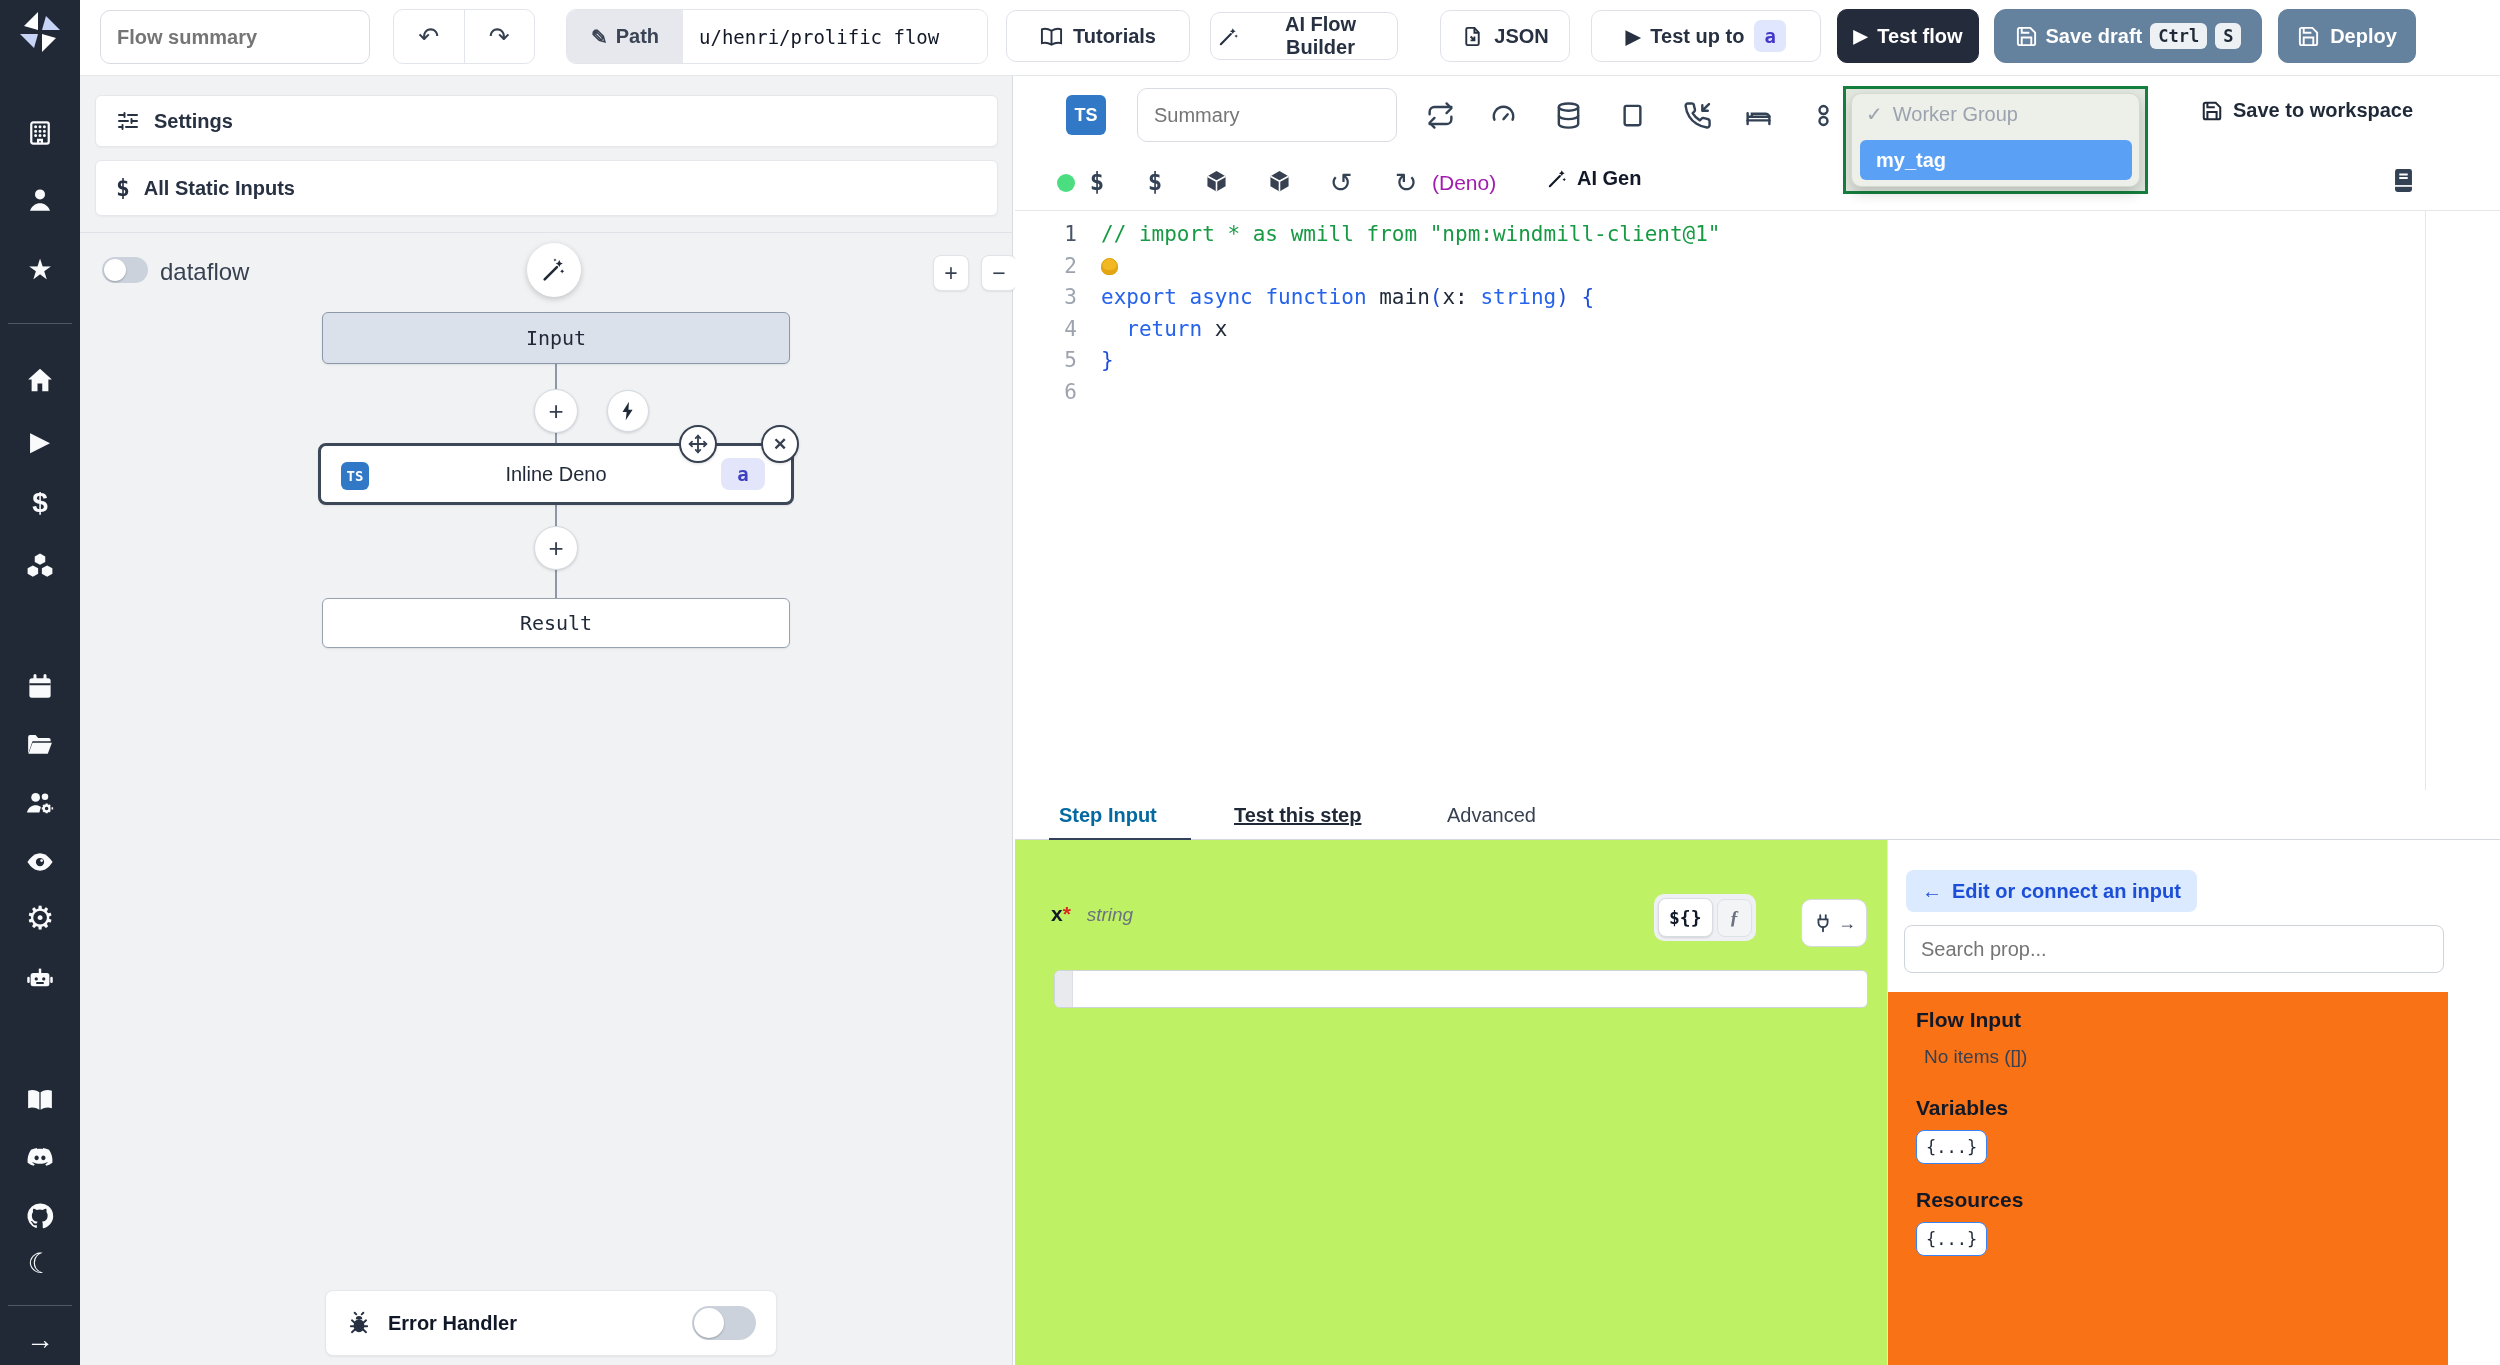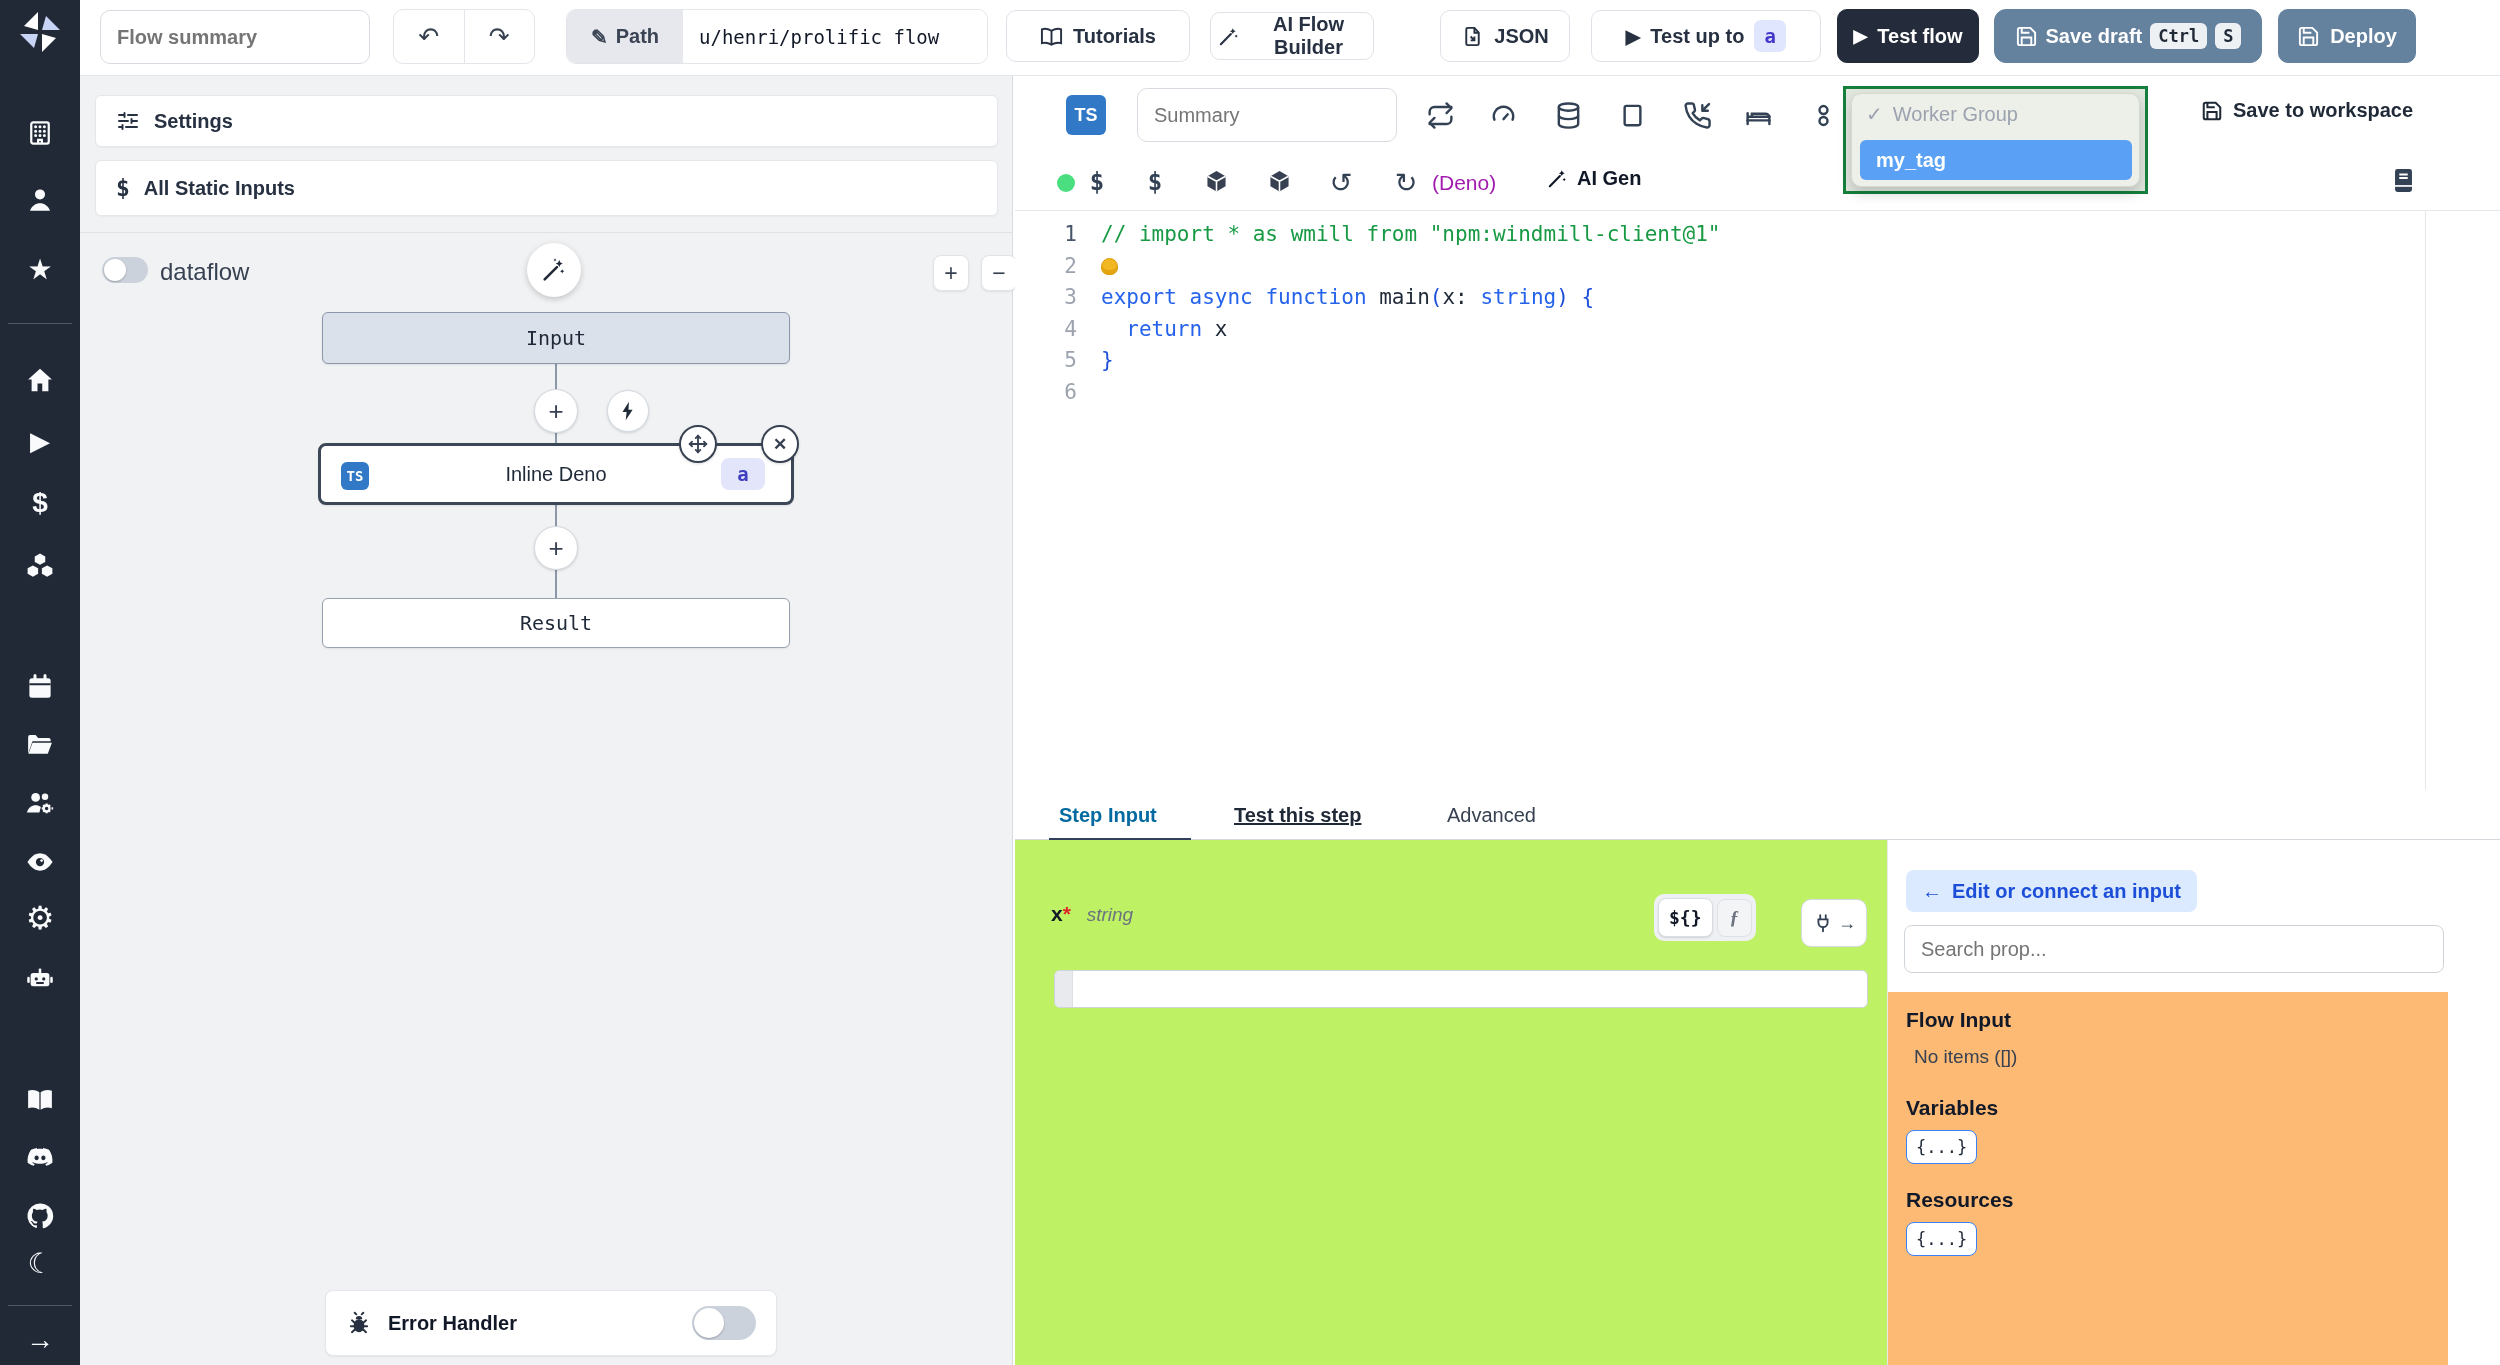--- a/index.html
+++ b/index.html
@@ -202,21 +202,21 @@
     <button class="btn" style="left:926px;top:10px;width:184px;height:52px;">
       <span>
           <svg viewBox="0 0 24 24" fill="none" stroke="#273142" stroke-width="2">
             <path d="M2 4.5C5 3.5 8 3.7 12 6c4-2.3 7-2.5 10-1.5V19c-3-1-6-.8-10 1.5C8 18.2 5 18 2 19z"></path>
             <path d="M12 6v14.5"></path>
           </svg>
         </span>
       <span>Tutorials</span>
     </button>
 
-    <button class="btn" style="left:1130px;top:12px;width:164px;height:48px;align-items:center;">
+    <button class="btn" style="left:1130px;top:12px;width:188px;height:48px;align-items:center;">
       <span>
           <svg viewBox="0 0 24 24" fill="none" stroke="#273142" stroke-width="2.2" stroke-linecap="round">
             <path d="M4 20L14.5 9.5"></path>
             <path d="M15.5 5.5l1-2 1 2 2 1-2 1-1 2-1-2-2-1z" fill="#273142" stroke="none"></path>
             <path d="M19.4 11l.6-1.2.6 1.2 1.2.6-1.2.6-.6 1.2-.6-1.2-1.2-.6z" fill="#273142" stroke="none"></path>
           </svg>
         </span>
       <span>AI Flow Builder</span>
     </button>
 
@@ -515,21 +515,21 @@
   </section>
 
   <section id="props">
     <button class="chip" style="left:18px;top:30px;height:42px;border:none;">
       <span>←</span>
       <span>Edit or connect an input</span>
     </button>
 
     <input class="abs" style="left: 16px; top: 85px; width: 540px; height: 48px; border: 1px solid rgb(207, 212, 218); border-radius: 8px; padding: 0px 16px; font-size: 20px; color: rgb(17, 24, 39);" placeholder="Search prop...">
 
-    <div class="abs" style="left:0;top:152px;width:560px;height:373px;background:#fdba74;padding:16px 0 0 18px;">
+    <div class="abs" style="left:0;top:152px;width:560px;height:373px;background:#f97316;padding:16px 0 0 28px;">
       <div class="ptitle">Flow Input</div>
       <div style="margin:14px 0 16px 8px;font-size:19px;color:#374151;">No items ([])</div>
       <div class="ptitle" style="margin-top:28px;">Variables</div>
       <button class="obj-btn" style="margin-top:10px;">{...}</button>
       <div class="ptitle" style="margin-top:24px;">Resources</div>
       <button class="obj-btn" style="margin-top:10px;">{...}</button>
     </div>
   </section>
 
   <div id="worker-pop">

